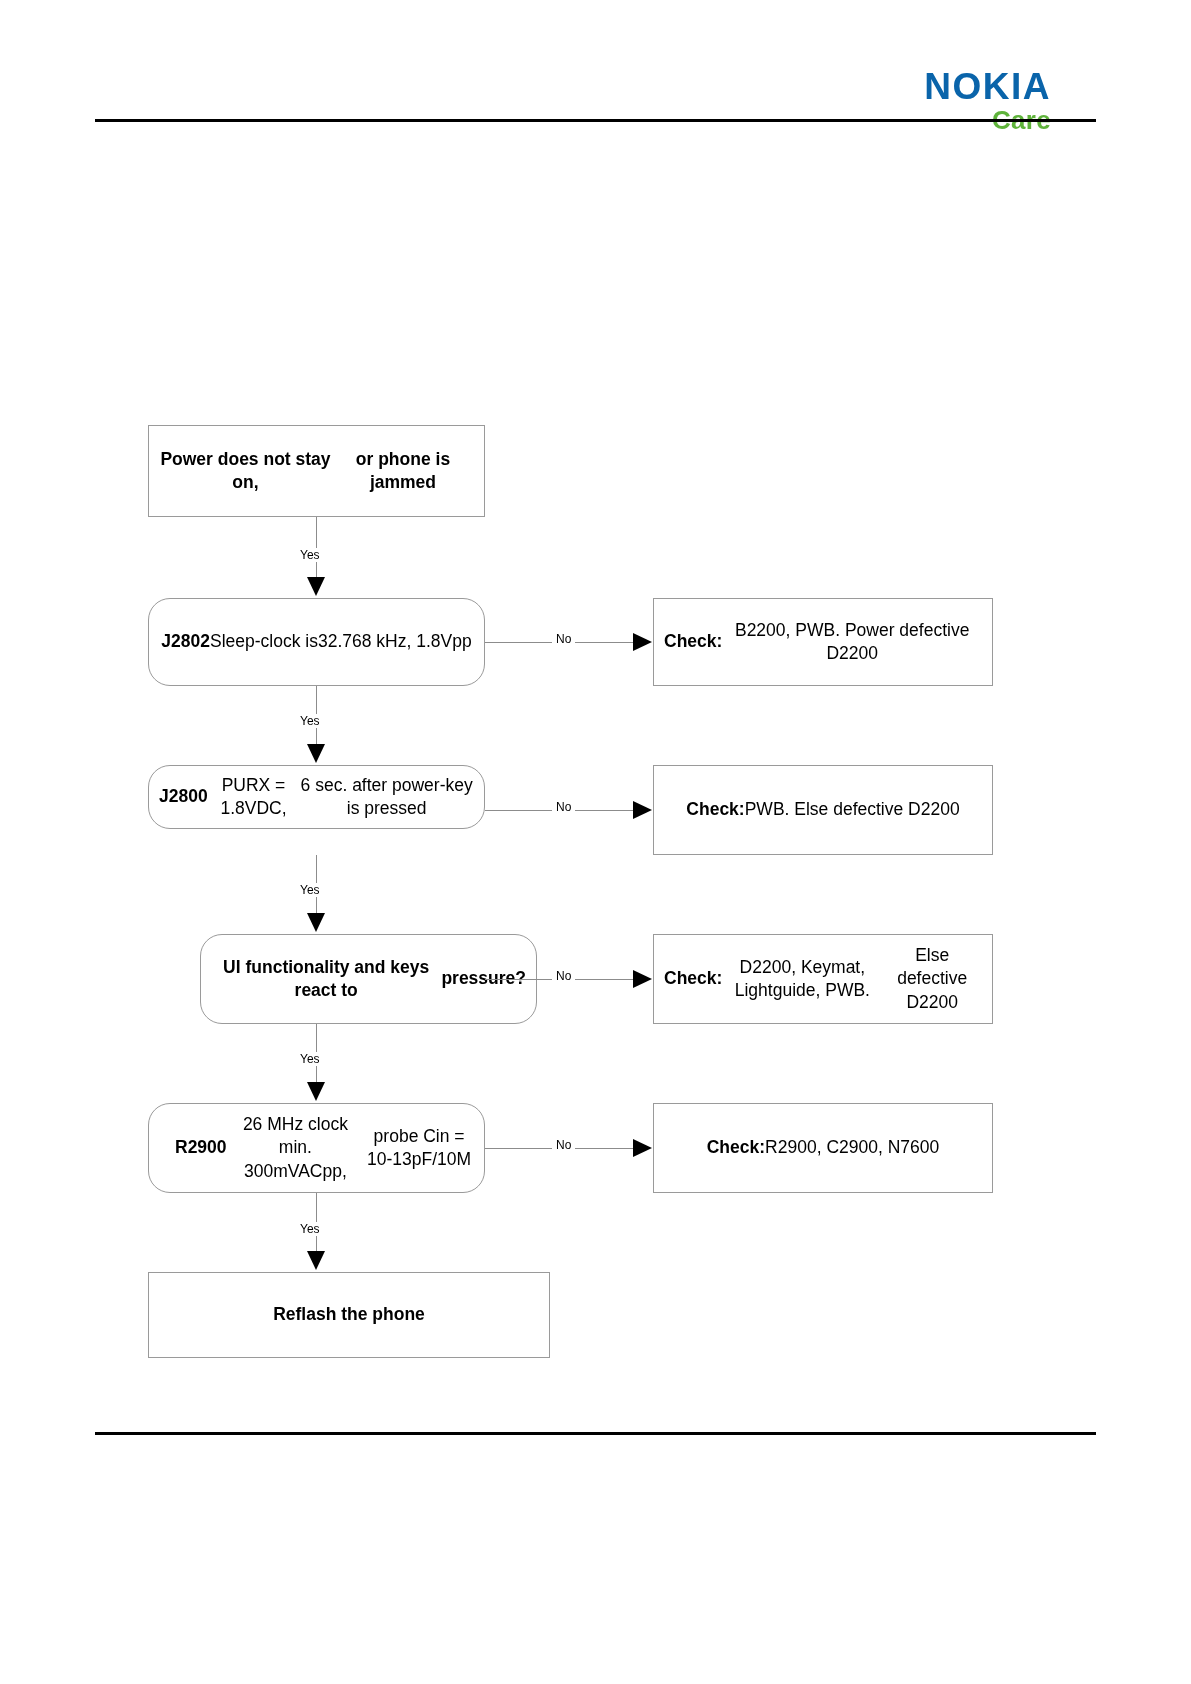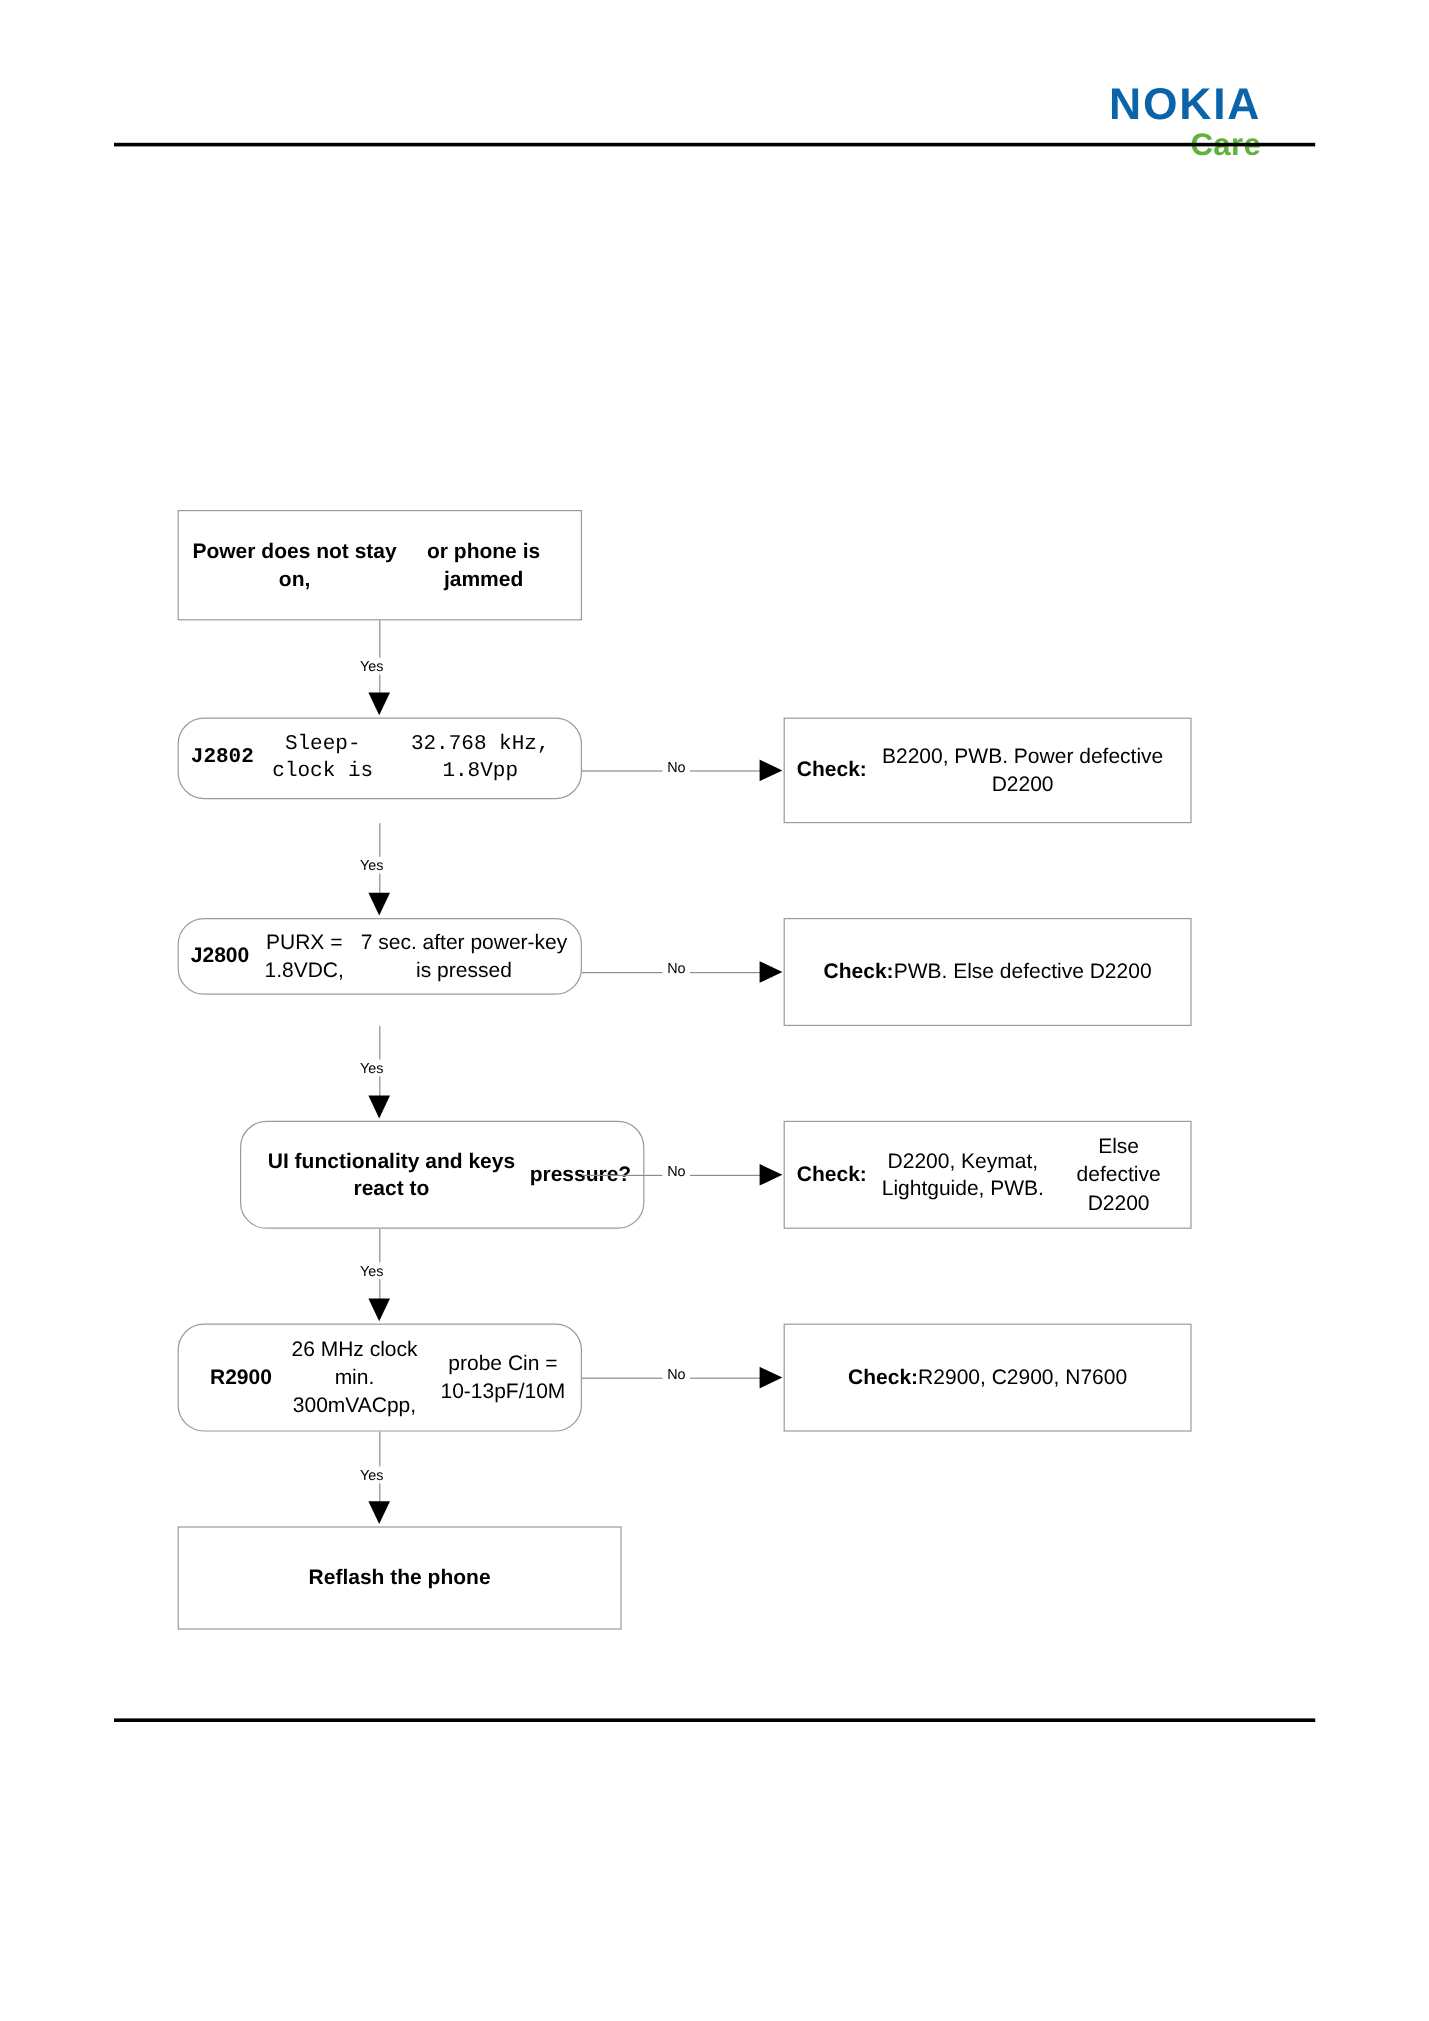--- a/index.html
+++ b/index.html
@@ -132,42 +132,42 @@
 
   <div class="node" style="left:148px; top:425px; width:337px; height:92px;">
     <span class="ttl">Power does not stay on,</span>
     <span class="ttl">or phone is jammed</span>
   </div>
 
   <div class="vline" style="left:316px; top:517px; height:62px;"></div>
   <div class="arrow-down" style="left:307px; top:577px;"></div>
   <div class="elabel" style="left:296px; top:548px;">Yes</div>
 
-  <div class="node rounded" style="left:148px; top:598px; width:337px; height:68px;font-family:Liberation Mono, monospace;">
+  <div class="node rounded" style="left:148px; top:598px; width:337px; height:88px;">
     <span class="ttl">J2802</span>
     <span class="ln">Sleep-clock is</span>
     <span class="ln">32.768 kHz, 1.8Vpp</span>
   </div>
 
   <div class="hline" style="left:485px; top:642px; width:151px;"></div>
   <div class="arrow-right" style="left:633px; top:633px;"></div>
   <div class="elabel" style="left:552px; top:632px;">No</div>
   <div class="node" style="left:653px; top:598px; width:340px; height:88px;">
     <span class="ttl">Check:</span>
     <span class="ln">B2200, PWB. Power defective D2200</span>
   </div>
 
   <div class="vline" style="left:316px; top:686px; height:60px;"></div>
   <div class="arrow-down" style="left:307px; top:744px;"></div>
   <div class="elabel" style="left:296px; top:714px;">Yes</div>
 
   <div class="node rounded" style="left:148px; top:765px; width:337px; height:64px;">
     <span class="ttl">J2800</span>
     <span class="ln">PURX = 1.8VDC,</span>
-    <span class="ln">7 sec. after power-key is pressed</span>
+    <span class="ln">6 sec. after power-key is pressed</span>
   </div>
   <div class="hline" style="left:485px; top:810px; width:151px;"></div>
   <div class="arrow-right" style="left:633px; top:801px;"></div>
   <div class="elabel" style="left:552px; top:800px;">No</div>
   <div class="node" style="left:653px; top:765px; width:340px; height:90px;">
     <span class="ttl">Check:</span>
     <span class="ln">PWB. Else defective D2200</span>
   </div>
 
   <div class="vline" style="left:316px; top:855px; height:60px;"></div>
@@ -201,17 +201,17 @@
   <div class="elabel" style="left:552px; top:1138px;">No</div>
   <div class="node" style="left:653px; top:1103px; width:340px; height:90px;">
     <span class="ttl">Check:</span>
     <span class="ln">R2900, C2900, N7600</span>
   </div>
 
   <div class="vline" style="left:316px; top:1193px; height:60px;"></div>
   <div class="arrow-down" style="left:307px; top:1251px;"></div>
   <div class="elabel" style="left:296px; top:1222px;">Yes</div>
 
-  <div class="node" style="left:148px; top:1272px; width:370px; height:86px;">
+  <div class="node" style="left:148px; top:1272px; width:402px; height:86px;">
     <span class="ttl">Reflash the phone</span>
   </div>
 
 </div>
 
 </body></html>

